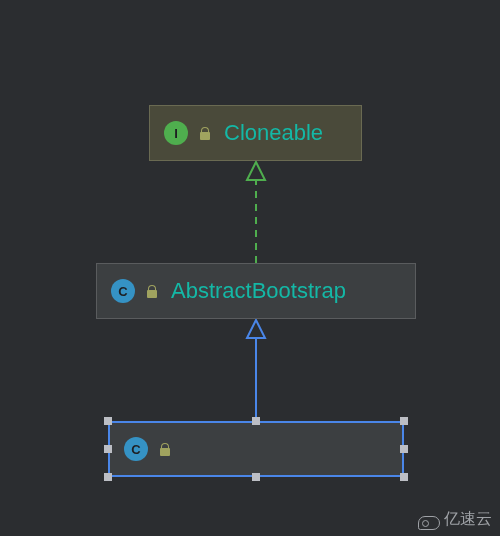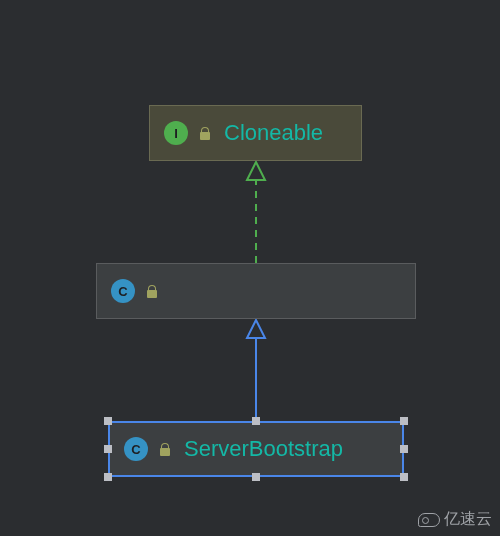--- a/index.html
+++ b/index.html
@@ -98,21 +98,21 @@
     height: 8px;
     background: #bcbec4;
   }
   
   
   .watermark {
     position: absolute;
     right: 8px;
     bottom: 6px;
     display: flex;
-    align-items: center;
+    align-items: flex-end;
     gap: 4px;
     color: #b4b7bc;
     font-size: 16px;
     opacity: .85;
   }
   .wm-icon {
     width: 22px;
     height: 14px;
     border: 1.5px solid #b4b7bc;
     border-radius: 9px 9px 9px 3px;
@@ -145,26 +145,26 @@
 
   <div class="node interface" style="left:149px; top:105px; width:213px;">
     <span class="badge interface">I</span>
     <span class="lock"></span>
     <span class="label">Cloneable</span>
   </div>
 
   <div class="node" style="left:96px; top:263px; width:320px;">
     <span class="badge class">C</span>
     <span class="lock"></span>
+    <span class="label">AbstractBootstrap</span>
   </div>
 
   <div class="node selected" style="left:108px; top:421px; width:296px;">
     <span class="badge class">C</span>
     <span class="lock"></span>
-    <span class="label">ServerBootstrap</span>
   </div>
 
   <div class="handle" style="left:104px; top:417px;"></div>
   <div class="handle" style="left:252px; top:417px;"></div>
   <div class="handle" style="left:400px; top:417px;"></div>
   <div class="handle" style="left:104px; top:445px;"></div>
   <div class="handle" style="left:400px; top:445px;"></div>
   <div class="handle" style="left:104px; top:473px;"></div>
   <div class="handle" style="left:252px; top:473px;"></div>
   <div class="handle" style="left:400px; top:473px;"></div>

